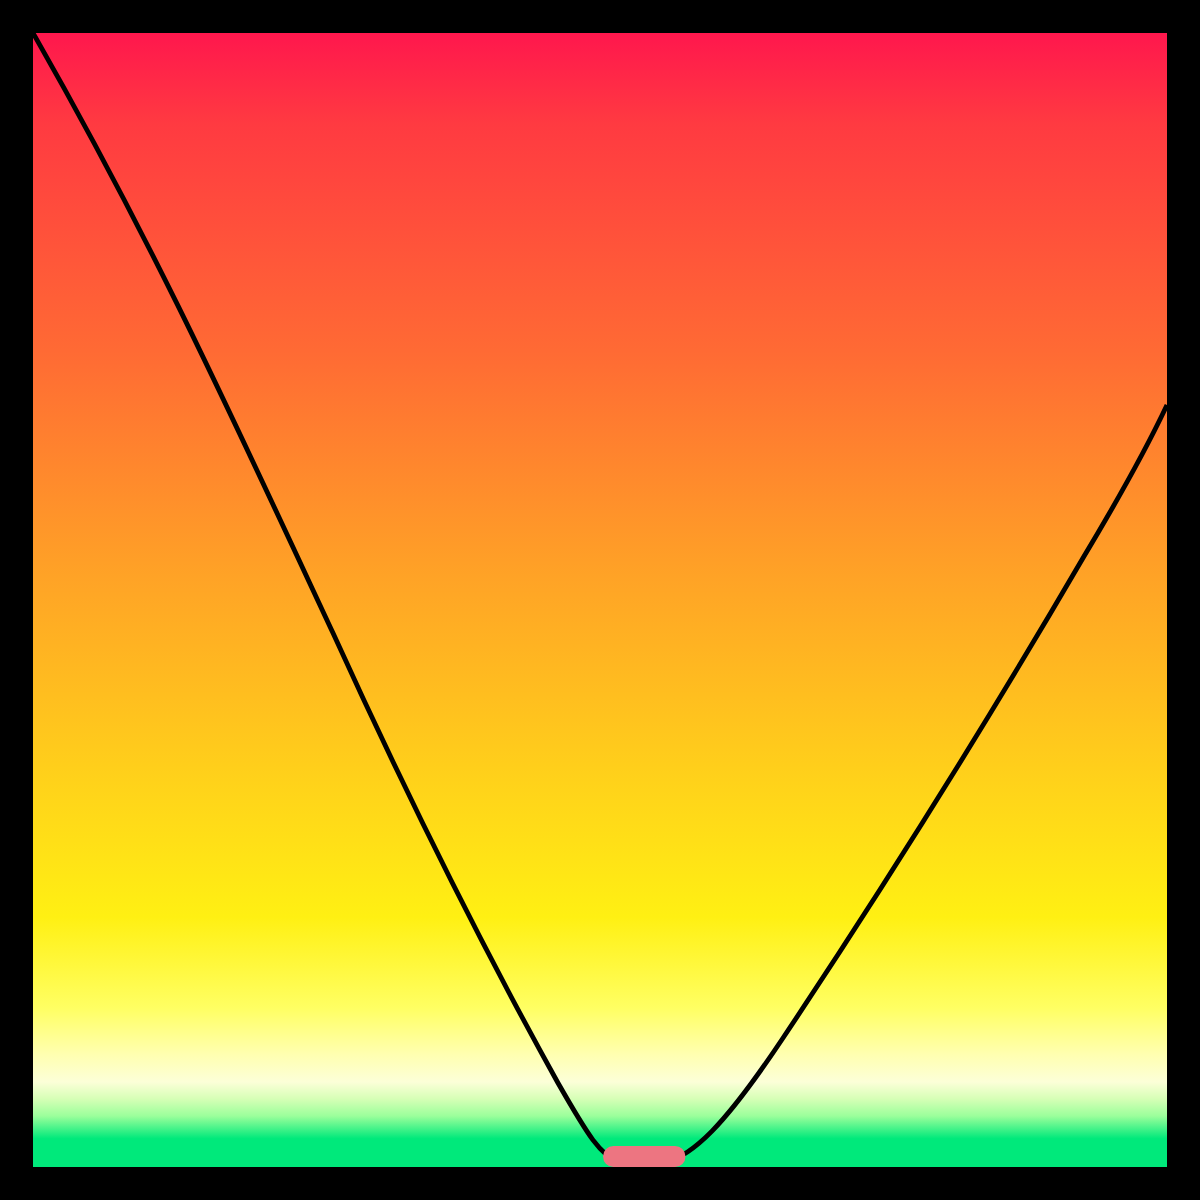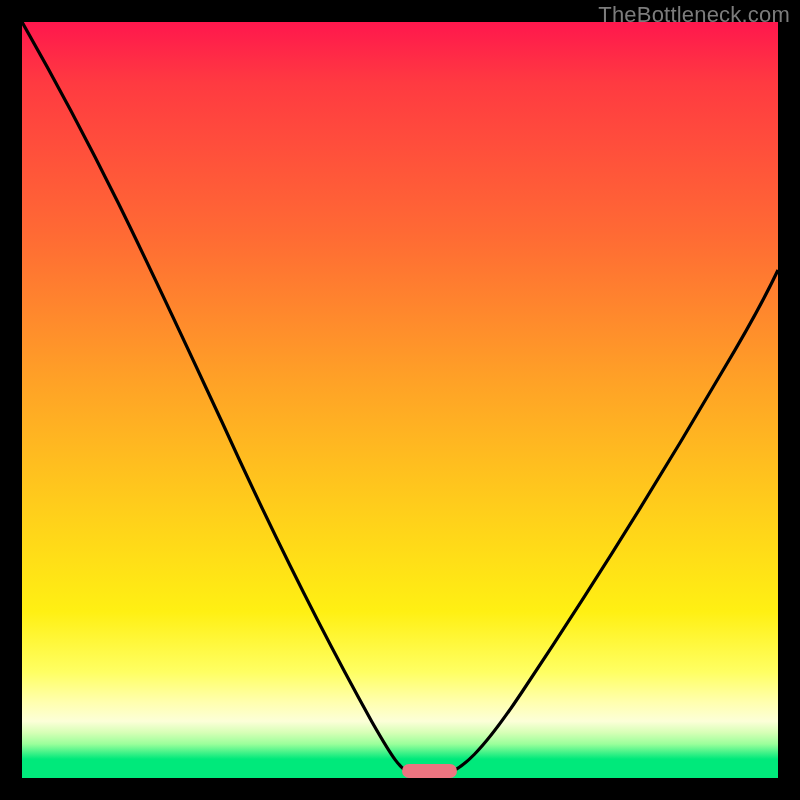--- a/index.html
+++ b/index.html
@@ -81,14 +81,13 @@
       <path d="M 420 754
                C 440 748, 460 730, 500 670
                C 560 580, 630 470, 700 350
                C 730 300, 748 265, 756 248" fill="none" stroke="#000" stroke-width="3.2"></path>
     </svg>
 
     <div class="marker" style="left:380px; top:742px;"></div>
 
   </div>
 
-  <div class="attribution">TheBottleneck.com</div>
 </div>
 
 </body></html>

